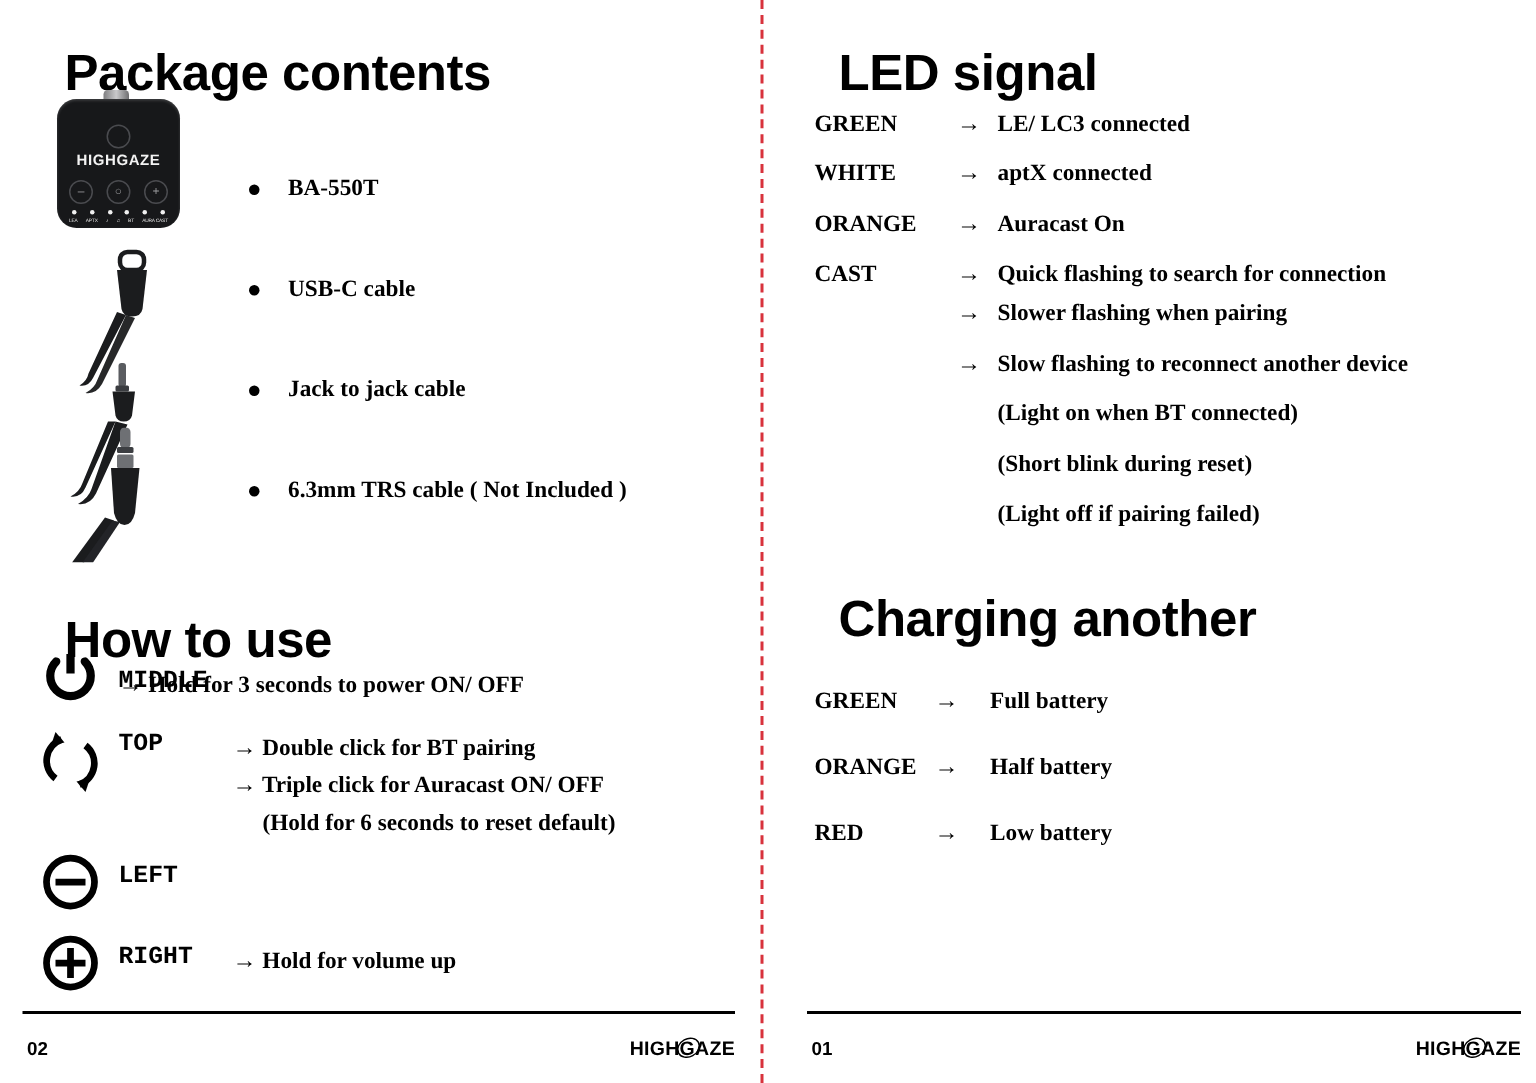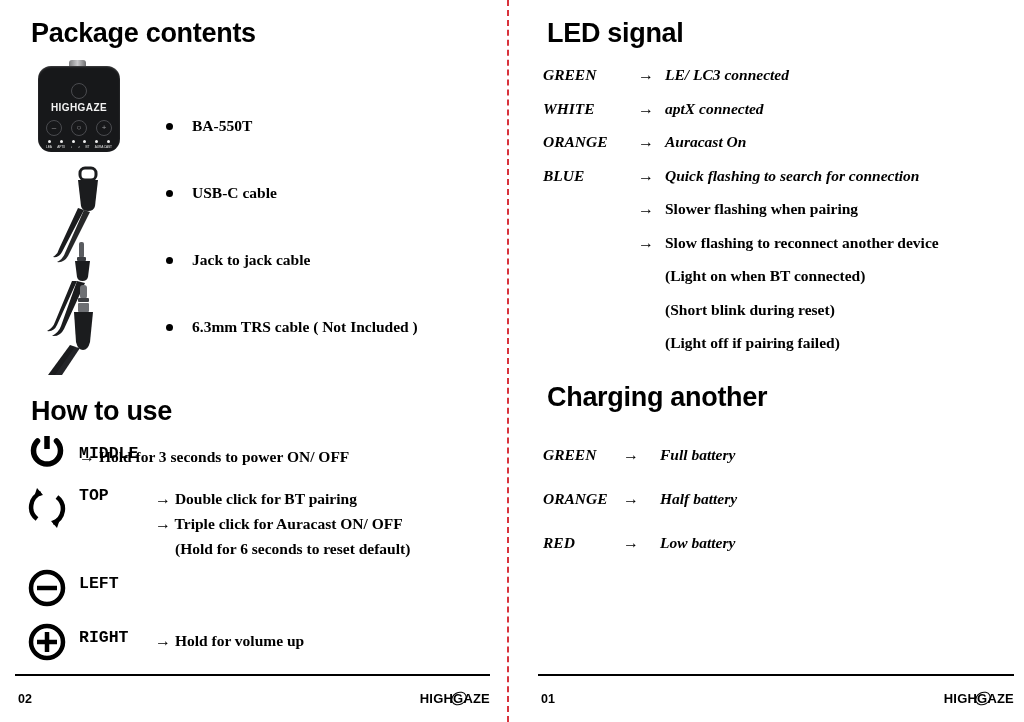--- a/index.html
+++ b/index.html
@@ -30,23 +30,23 @@
     top: 0;
     width: 0;
     height: 722px;
     border-left: 2px dashed #d8323c;
     z-index: 5;
   }
 
   h1.section-title {
     font-family: "Liberation Sans", sans-serif;
     font-weight: bold;
-    font-size: 27px;
+    font-size: 34px;
     letter-spacing: -0.3px;
-    margin: 4px;
+    margin: 16px;
     position: absolute;
   }
 
   
   .pkg-title   { left: 27px; top: 14px; }
   .howto-title { left: 27px; top: 392px; }
 
   .bullet-list {
     position: absolute;
     left: 152px;
@@ -230,23 +230,22 @@
   .sig-table {
     position: absolute;
     left: 31px;
     top: 66px;
     font-family: "Liberation Serif", serif;
     font-weight: bold;
     font-size: 15.5px;
   }
   .sig-row {
     display: flex;
-    align-items: flex-start;
+    align-items: center;
     height: 33.5px;
-    font-style: italic;
   }
   .sig-color {
     flex: 0 0 95px;
     white-space: nowrap;
   }
   .sig-arrow {
     flex: 0 0 27px;
     font-size: 16px;
   }
   .sig-text { white-space: nowrap; }
@@ -445,21 +444,21 @@
       <span class="sig-color">WHITE</span>
       <span class="sig-arrow">→</span>
       <span class="sig-text">aptX connected</span>
     </div>
     <div class="sig-row">
       <span class="sig-color">ORANGE</span>
       <span class="sig-arrow">→</span>
       <span class="sig-text"> Auracast On</span>
     </div>
     <div class="sig-row">
-      <span class="sig-color">BLUE</span>
+      <span class="sig-color">CAST</span>
       <span class="sig-arrow">→</span>
       <span class="sig-text">Quick flashing to search for connection</span>
     </div>
     <div class="sig-cont">
       <span class="sig-arrow">→</span>
       <span class="sig-text">Slower flashing when pairing</span>
     </div>
     <div class="sig-cont">
       <span class="sig-arrow">→</span>
       <span class="sig-text">Slow flashing to reconnect another device</span>

